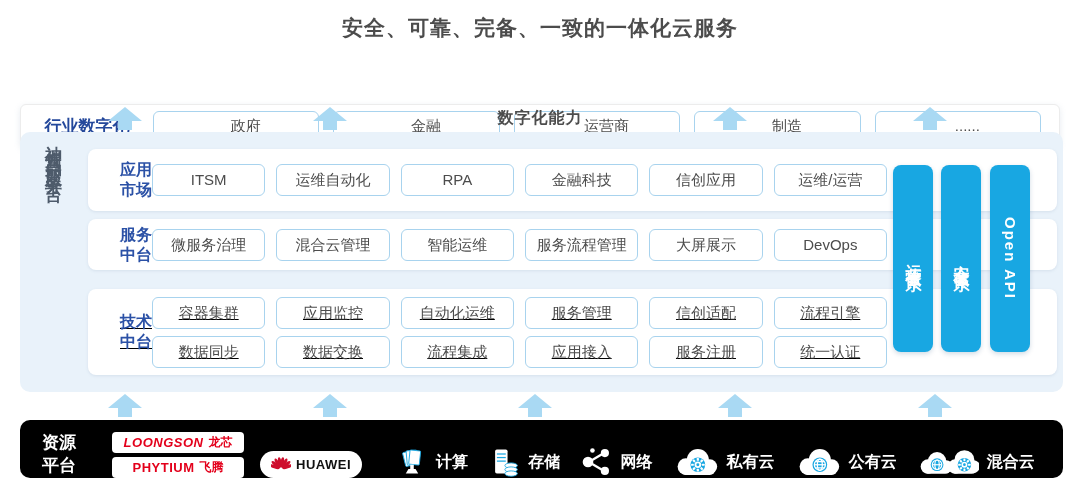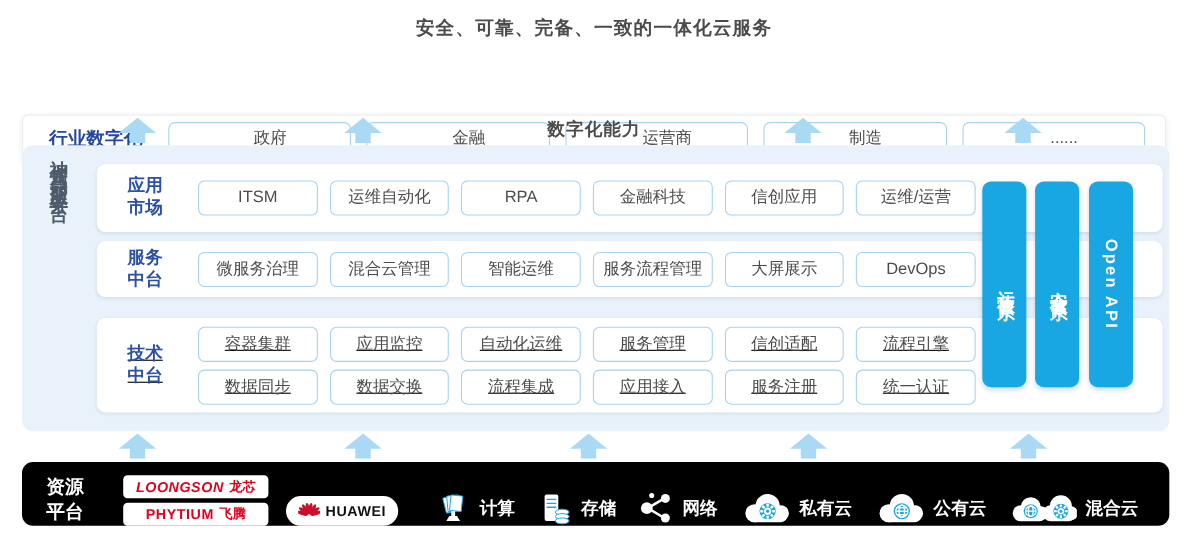--- a/index.html
+++ b/index.html
@@ -1,21 +1,21 @@
 <!DOCTYPE html>
 <html><head>
 <meta charset="utf-8">
 <style>
   * { margin:0; padding:0; box-sizing:border-box; }
   html,body { background:#ffffff; }
   body { font-family:"Liberation Sans","DejaVu Sans",sans-serif; }
   .stage { position:relative; width:1080px; height:491px; background:#fff; overflow:hidden; }
 
   .title { position:absolute; top:14px; left:0; width:100%; text-align:center;
-           font-size:17px; font-weight:bold; color:#4c4c4c; letter-spacing:1px; }
+           font-size:21px; font-weight:bold; color:#4c4c4c; letter-spacing:1px; }
 
   
   .industry-card { position:absolute; left:20px; top:62px; width:1040px; height:44px;
         background:#fff; border:1px solid #ececec; border-radius:6px;
         box-shadow:0 2px 6px rgba(120,150,180,0.18); display:flex; align-items:center;margin-top:42px; }
   .industry-label { width:132px; text-align:center; color:#24489B; font-weight:bold; font-size:17px; }
   .industry-boxes { flex:1; display:flex; gap:14px; margin-right:18px; }
   .ibox { flex:1; height:30px; line-height:28px; border:1px solid #A8D3EE; border-radius:6px;
           text-align:center; font-size:15px; color:#4c4c4c; background:#fff;padding-left:19px; }
 
@@ -30,22 +30,22 @@
         background:#E9F2FA; border-radius:10px; }
   .platform-name { position:absolute; left:22px; top:0; height:100%; display:flex; align-items:center;
         writing-mode:vertical-rl; font-size:17px; font-weight:bold; color:#4e5b6b; letter-spacing:5px; }
 
   .prow { position:absolute; left:68px; right:6px; background:#fff; border-radius:8px;
         box-shadow:0 1px 3px rgba(100,130,160,0.15); display:flex; align-items:center;
         padding-right:170px; }
   .prow-a { top:17px; height:62px; }
   .prow-b { top:87px; height:51px; }
   .prow-c { top:157px; height:86px;text-decoration:underline; }
-  .prow-label { width:64px; text-align:left; color:#2B51A6; font-weight:bold;
-        font-size:16px; line-height:1.25;margin-left:28px; }
+  .prow-label { width:64px; text-align:right; color:#2B51A6; font-weight:bold;
+        font-size:16px; line-height:1.25; }
   .prow-boxes { flex:1; display:flex; gap:11px; }
   .prow-boxes-col { flex:1; display:flex; flex-direction:column; gap:7px; }
   .pbox { flex:1; height:32px; line-height:30px; background:#fff; border:1px solid #A8D3EE;
         border-radius:6px; text-align:center; font-size:15px; color:#4c4c4c; white-space:nowrap; }
 
   .pillar { position:absolute; top:33px; height:187px; width:40px; border-radius:8px;
         background:#18A7E2; color:#fff; font-weight:bold; display:flex; align-items:center;
         justify-content:center; writing-mode:vertical-rl; letter-spacing:4px; font-size:16px;
         box-shadow:0 2px 5px rgba(0,60,110,0.18); }
   .pillar-1 { left:873px; } .pillar-2 { left:921px; } .pillar-3 { left:970px; font-size:15px; letter-spacing:2px; }

